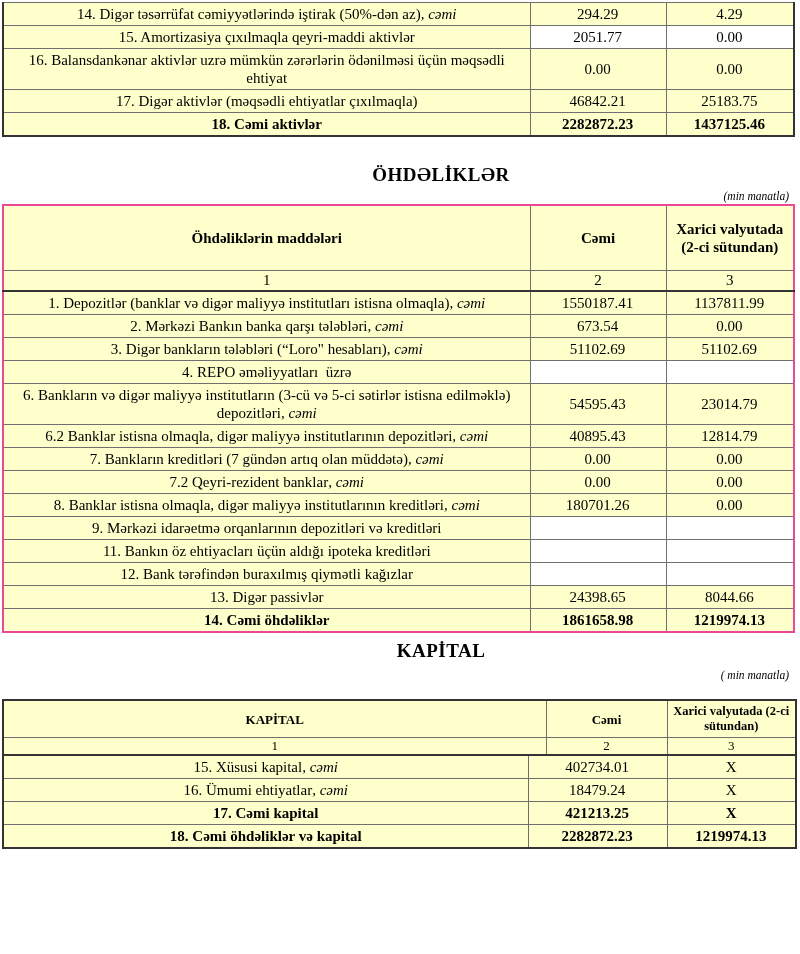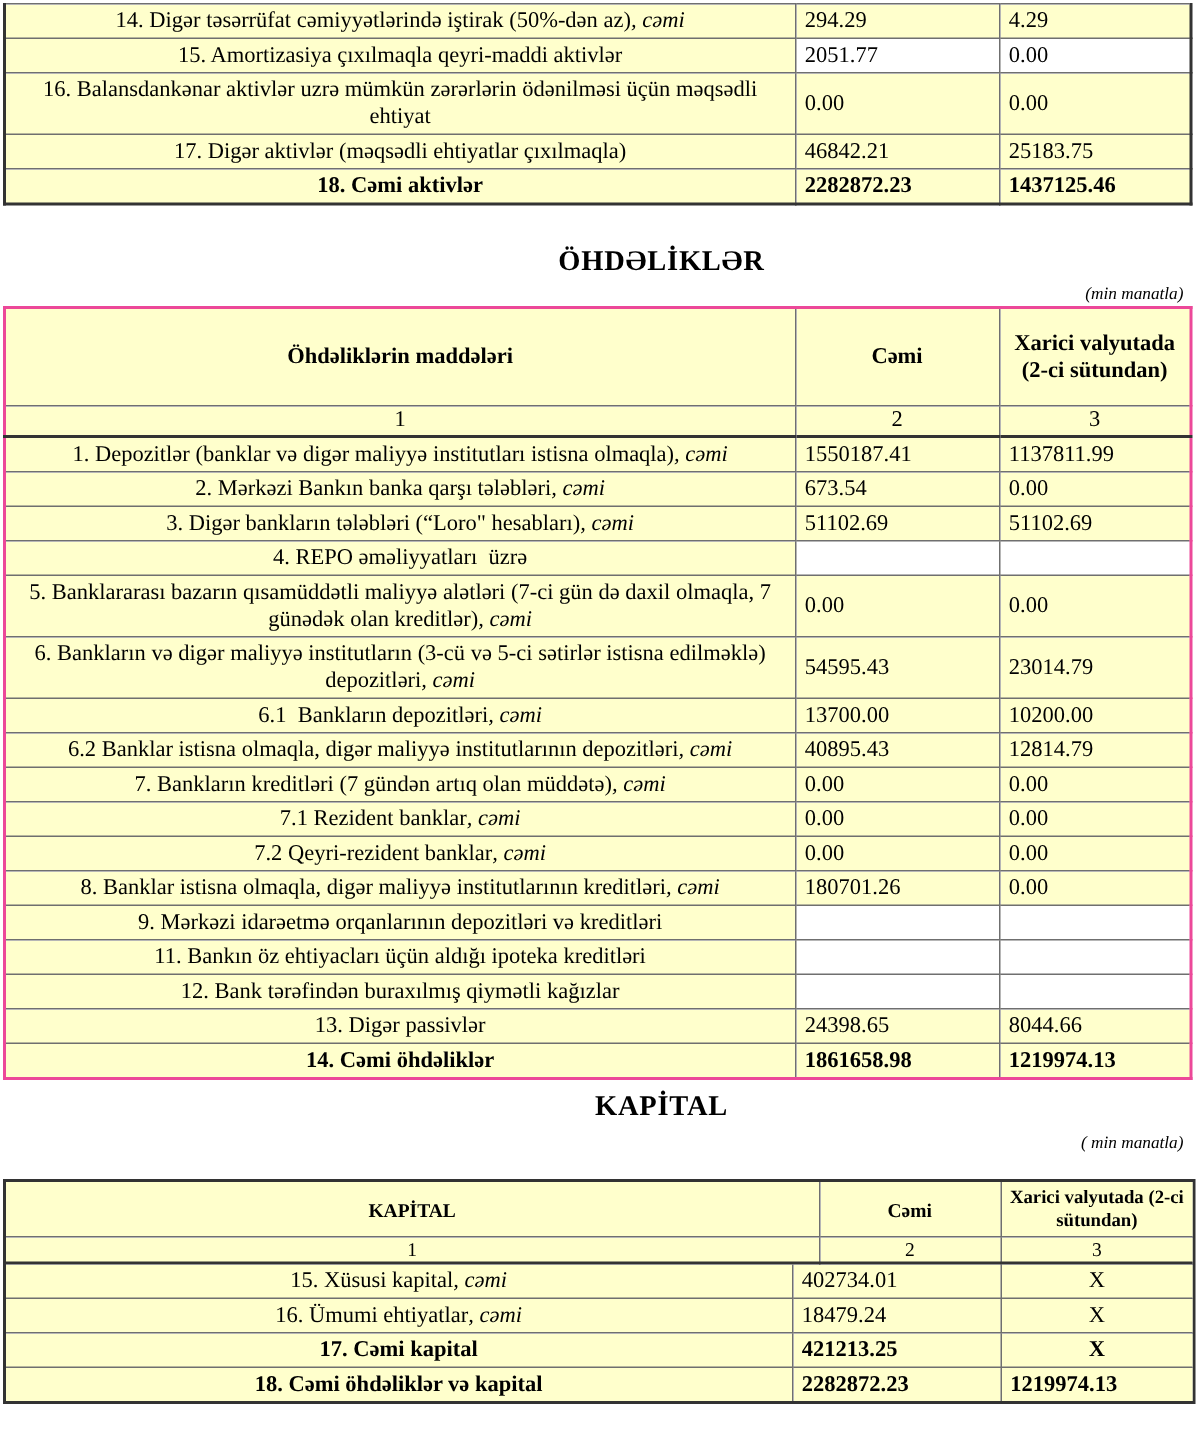--- a/index.html
+++ b/index.html
@@ -10,21 +10,21 @@
   }
   .sheet{position:relative;width:800px;height:954px;overflow:hidden;}
 
   table{border-collapse:collapse;table-layout:fixed;width:791px;margin-left:2px;}
   td{
     border:1px solid #6F6F6F;background:#FFFFCC;
     font-size:15px;line-height:18px;padding:2px 6px;
     vertical-align:middle;overflow:hidden;
   }
   td.lbl{text-align:center;}
-  td.val{text-align:left;padding-right:7px;}
+  td.val{text-align:center;padding-right:7px;}
   td.white{background:#FFFFFF;}
   td.xc{text-align:center;padding-right:6px;}
   tr.bold td{font-weight:bold;}
   .suffix{font-style:italic;}
 
   
   table.assets{border:2px solid #333;border-top:1px solid #6F6F6F;margin-top:2px;}
 
   
   table.liab{border:2px solid #ec4899;}
@@ -132,46 +132,31 @@
           <td class="lbl"><span>3. Digər bankların tələbləri (“Loro" hesabları)</span><span class="suffix">, cəmi</span></td>
           <td class="val">51102.69</td>
           <td class="val">51102.69</td>
         </tr>
         <tr>
           <td class="lbl"><span>4. REPO əməliyyatları&nbsp; üzrə</span></td>
           <td class="val white"></td>
           <td class="val white"></td>
         </tr>
         <tr>
-          <td class="lbl"><span>5. Banklararası bazarın qısamüddətli maliyyə alətləri (7-ci gün də daxil olmaqla, 7 günədək olan kreditlər)</span><span class="suffix">, cəmi</span></td>
-          <td class="val">0.00</td>
-          <td class="val">0.00</td>
-        </tr>
-        <tr>
           <td class="lbl"><span>6. Bankların və digər maliyyə institutların (3-cü və 5-ci sətirlər istisna edilməklə) depozitləri</span><span class="suffix">, cəmi</span></td>
           <td class="val">54595.43</td>
           <td class="val">23014.79</td>
         </tr>
         <tr>
-          <td class="lbl"><span>6.1&nbsp; Bankların depozitləri</span><span class="suffix">, cəmi</span></td>
-          <td class="val">13700.00</td>
-          <td class="val">10200.00</td>
-        </tr>
-        <tr>
           <td class="lbl"><span>6.2 Banklar istisna olmaqla, digər maliyyə institutlarının depozitləri</span><span class="suffix">, cəmi</span></td>
           <td class="val">40895.43</td>
           <td class="val">12814.79</td>
         </tr>
         <tr>
           <td class="lbl"><span>7. Bankların kreditləri (7 gündən artıq olan müddətə)</span><span class="suffix">, cəmi</span></td>
-          <td class="val">0.00</td>
-          <td class="val">0.00</td>
-        </tr>
-        <tr>
-          <td class="lbl"><span>7.1 Rezident banklar</span><span class="suffix">, cəmi</span></td>
           <td class="val">0.00</td>
           <td class="val">0.00</td>
         </tr>
         <tr>
           <td class="lbl"><span>7.2 Qeyri-rezident banklar</span><span class="suffix">, cəmi</span></td>
           <td class="val">0.00</td>
           <td class="val">0.00</td>
         </tr>
         <tr>
           <td class="lbl"><span>8. Banklar istisna olmaqla, digər maliyyə institutlarının kreditləri</span><span class="suffix">, cəmi</span></td>

